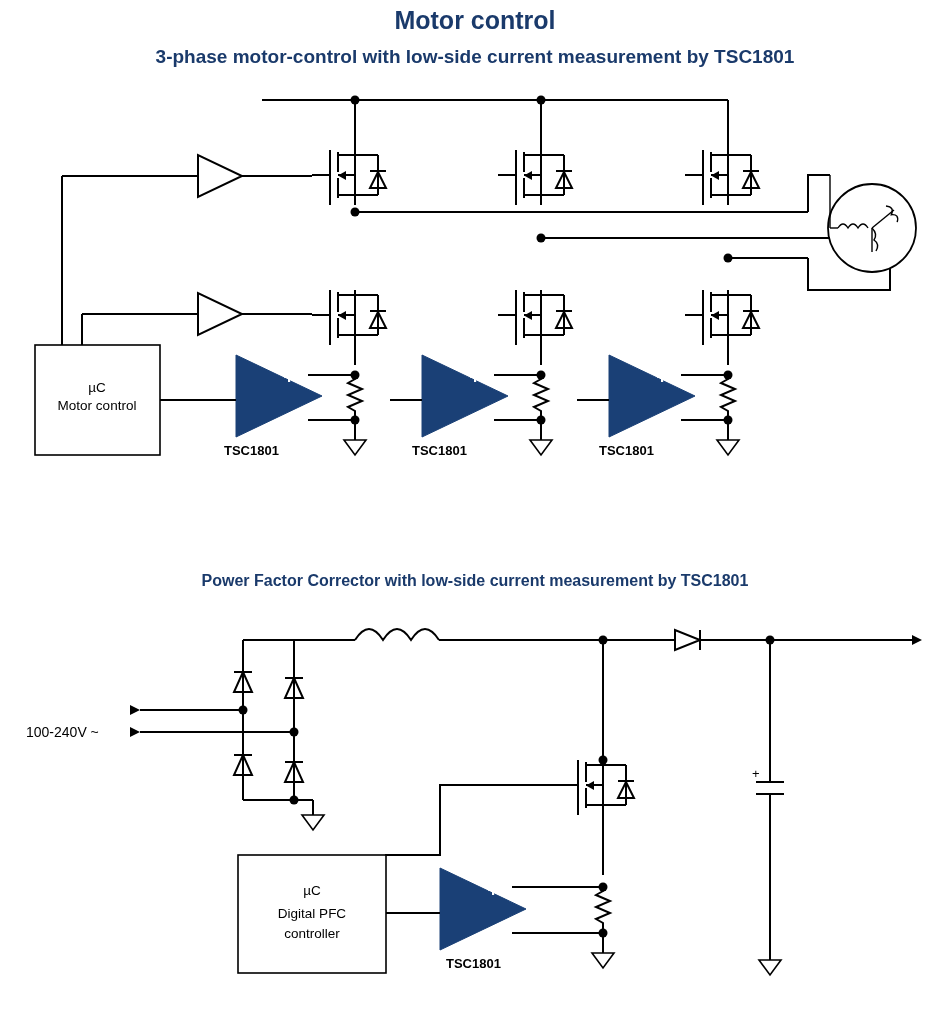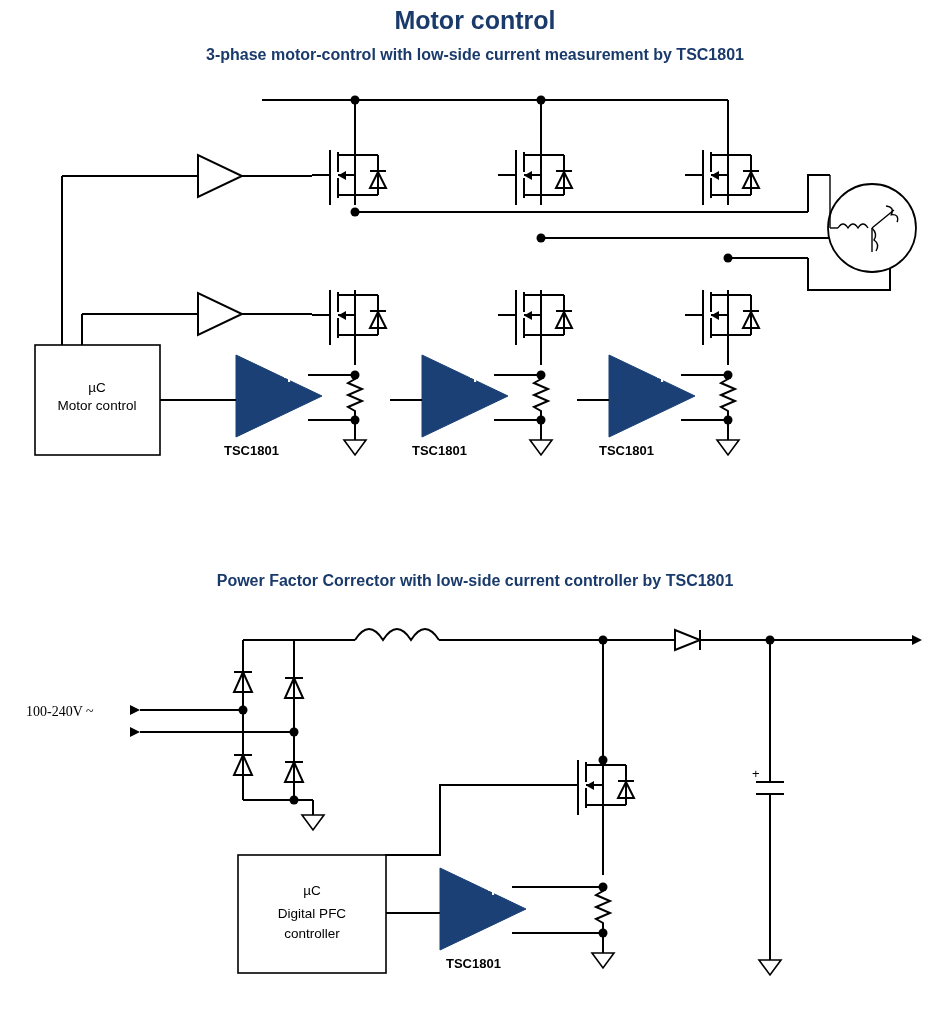--- a/index.html
+++ b/index.html
@@ -20,21 +20,21 @@
     height: 768px;
   }
   .title {
     position: absolute;
     width: 100%;
     text-align: center;
     color: #1a3a6b;
     font-weight: bold;
   }
   #motor-title { top: 6px; font-size: 25px; }
-  #motor-subtitle { top: 46px; font-size: 16px; }
+  #motor-subtitle { top: 46px; font-size: 19px; }
   #pfc-title { top: 528px; font-size: 25px; }
   #pfc-subtitle { top: 572px; font-size: 16px; }
 
   svg.schematic {
     position: absolute;
     left: 0;
     top: 0;
   }
   .wire {
     stroke: #000000;
@@ -84,21 +84,21 @@
     text-anchor: middle;
   }
 </style>
 </head>
 <body>
 
 <div class="page">
 
   <div class="title" id="motor-title">Motor control</div>
   <div class="title" id="motor-subtitle">3-phase motor-control with low-side current measurement by TSC1801</div>
-  <div class="title" id="pfc-subtitle">Power Factor Corrector with low-side current controller by TSC1801</div>
+  <div class="title" id="pfc-subtitle">Power Factor Corrector with low-side current measurement by TSC1801</div>
 
   <svg class="schematic" id="motor-svg" width="950" height="520" viewBox="0 0 950 520">
 
     <line class="wire" x1="262" y1="100" x2="728" y2="100"></line>
     <line class="wire" x1="355" y1="100" x2="355" y2="150"></line>
     <line class="wire" x1="541" y1="100" x2="541" y2="150"></line>
     <line class="wire" x1="728" y1="100" x2="728" y2="150"></line>
     <circle class="node" cx="355" cy="100" r="4.5"></circle>
     <circle class="node" cx="541" cy="100" r="4.5"></circle>
 
@@ -388,15 +388,15 @@
       <line class="wire" x1="512" y1="323" x2="603" y2="323"></line>
 
       <polyline class="wire" points="603,277 603,281 596,285 610,291 596,297 610,303 596,309 603,313 603,343"></polyline>
       <circle class="node" cx="603" cy="277" r="4.5"></circle>
       <circle class="node" cx="603" cy="323" r="4.5"></circle>
       <polygon points="592,343 614,343 603,358" fill="none" stroke="#000" stroke-width="1.6"></polygon>
       <text class="lbl-bold" x="446" y="358">TSC1801</text>
     </g>
   </svg>
 
-  <div style="position:absolute; left:26px; top:704px; font-size:14px; color:#000;font-family:Liberation Serif, serif;">100-240V ~</div>
+  <div style="position:absolute; left:26px; top:724px; font-size:14px; color:#000;">100-240V ~</div>
 
 </div>
 
 </body></html>

